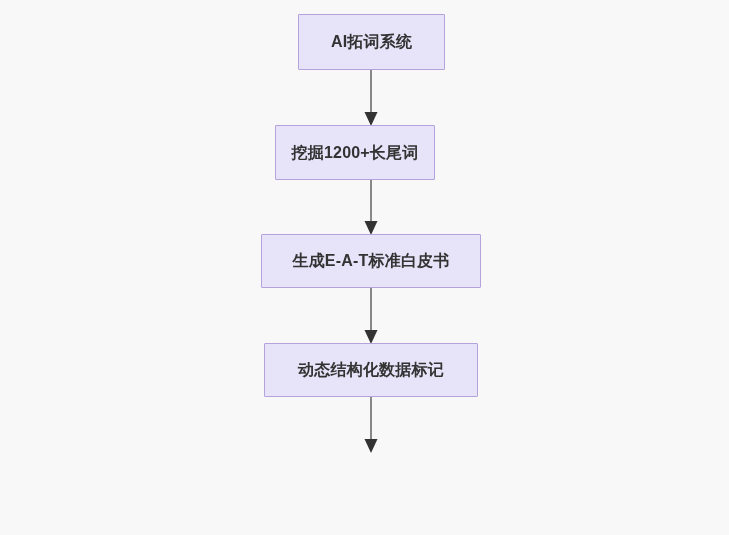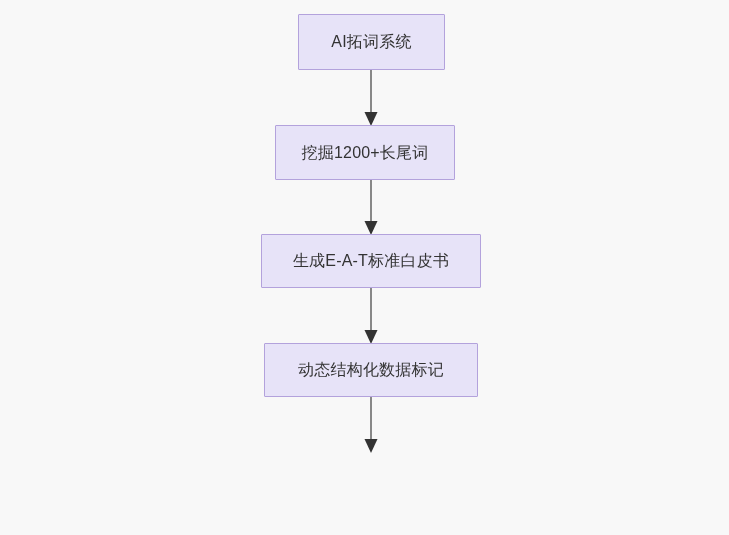--- a/index.html
+++ b/index.html
@@ -30,20 +30,21 @@
     justify-content: center;
     color: #333333;
     font-size: 16px;
     line-height: 1.2;
     letter-spacing: 0.2px;
     white-space: nowrap;
   }
   .node-label {
     display: block;
     padding: 0 6px;
+    font-weight: bold;
   }
   .edge {
     position: absolute;
     width: 0;
     height: 0;
     pointer-events: none;
   }
   .edge svg {
     position: absolute;
     left: 0;
@@ -81,21 +82,21 @@
     <svg width="20" height="60">
       <line x1="371" y1="397" x2="371" y2="445" stroke="#888888" stroke-width="2"></line>
       <polygon points="371,453 364.5,439 377.5,439" fill="#333333"></polygon>
     </svg>
   </div>
 
   <div class="node" id="node-n1" style="left: 298px; top: 14px; width: 147px; height: 56px;">
     <span class="node-label">AI拓词系统</span>
   </div>
 
-  <div class="node" id="node-n2" style="left: 275px; top: 125px; width: 180px; height: 55px;">
+  <div class="node" id="node-n2" style="left: 275px; top: 125px; width: 160px; height: 55px;">
     <span class="node-label">挖掘1200+长尾词</span>
   </div>
 
   <div class="node" id="node-n3" style="left: 261px; top: 234px; width: 220px; height: 54px; justify-content: center;">
     <span class="node-label">生成E-A-T标准白皮书</span>
   </div>
 
   <div class="node" id="node-n4" style="left: 264px; top: 343px; width: 214px; height: 54px;">
     <span class="node-label">动态结构化数据标记</span>
   </div>

